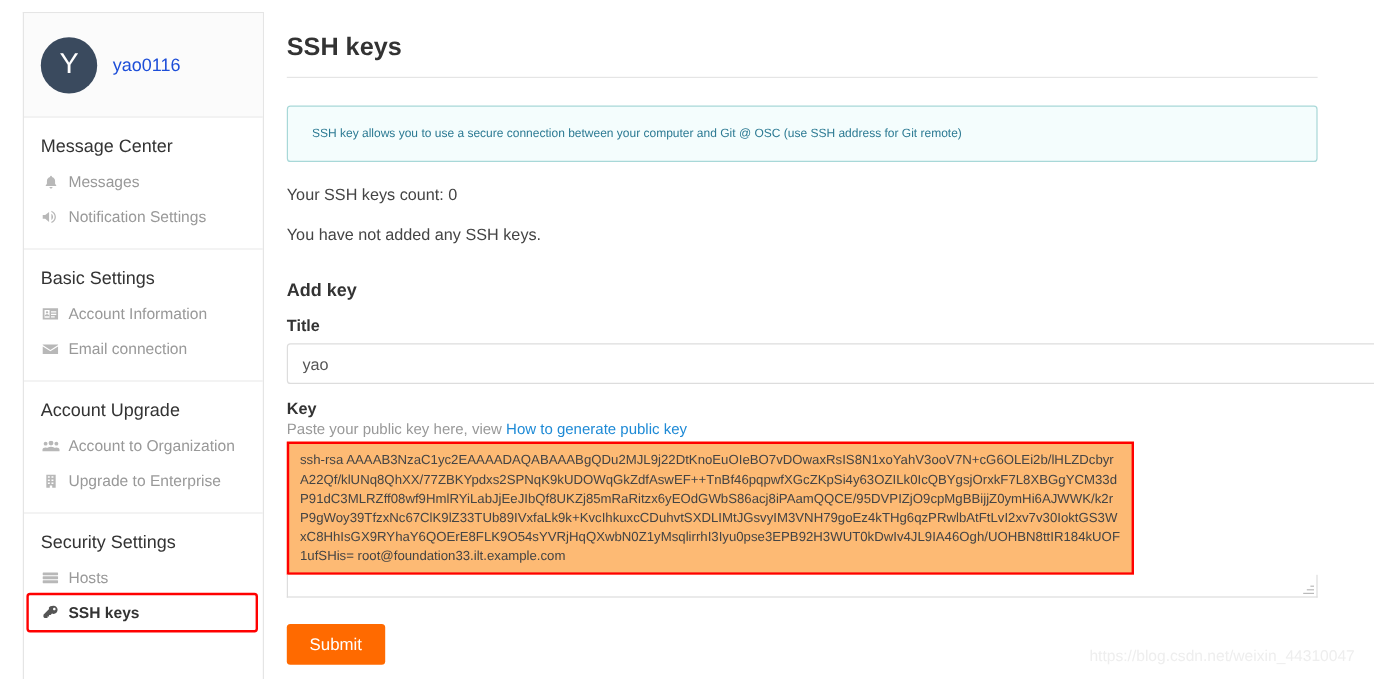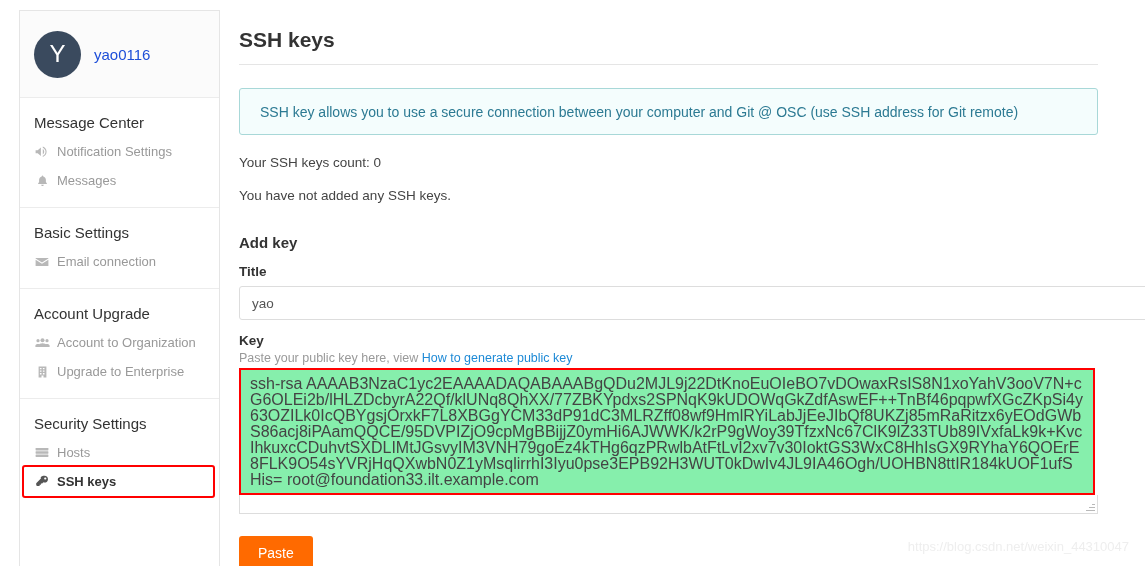--- a/index.html
+++ b/index.html
@@ -88,21 +88,21 @@
     width: 859px;
   }
   .alert {
     margin-top: 23px;
     width: 859px;
     min-height: 47px;
     border: 1px solid #a8d8d8;
     border-radius: 3px;
     background: #f4fdfd;
     color: #2c7a93;
-    font-size: 14px;
+    font-size: 10px;
     display: flex; align-items: center;
     padding-left: 20px;
   }
   .info-line {
     font-size: 13.5px; color: #444;
     margin-top: 20px;
   }
   .info-line.second { margin-top: 18px; }
 
   .section-title {
@@ -125,25 +125,25 @@
     font-family: "Liberation Sans", sans-serif;
   }
   .helper {
     font-size: 12.5px; color: #999;
     margin-top: 3px;
   }
   .helper a { color: #1e8ad6; text-decoration: none; }
 
   .key-area {
     margin-top: 3px;
-    width: 856px;
+    width: 706px;
     border: 2px solid #ff0000;
-    background: #86efac;
+    background: #fdba74;
     padding: 6px 9px 5px 9px;
-    font-size: 16px;
+    font-size: 11px;
     line-height: 16px;
     color: #444;
     word-break: break-all;
     font-family: "Liberation Sans", sans-serif;
     position: relative;
   }
   .ghost-box {
     width: 859px; height: 19px;
     border: 1px solid #ddd;
     border-top: none;
@@ -184,38 +184,46 @@
 
     <div class="profile-box">
       <div class="avatar">Y</div>
       <div class="username">yao0116</div>
     </div>
 
     <div class="nav-group group-pad">
       <div class="group-title">Message Center</div>
       <div class="nav-item">
         <span class="ico">
+          <svg width="11" height="12" viewBox="0 0 11 12" fill="#b8b8b8">
+              <path d="M5.5 0.4c-.4 0-.75.35-.75.78v.3C3.2 1.85 2.1 3.2 2.1 4.8v2.3L1.1 8.5v.6h8.8v-.6L8.9 7.1V4.8c0-1.6-1.1-2.95-2.65-3.32v-.3c0-.43-.35-.78-.75-.78zM4.2 9.8c0 .73.58 1.32 1.3 1.32S6.8 10.53 6.8 9.8H4.2z"></path>
+            </svg>
+        </span>
+        <span>Messages</span>
+      </div>
+      <div class="nav-item">
+        <span class="ico">
           <svg width="14" height="12" viewBox="0 0 14 12" fill="#b8b8b8">
               <path d="M0.6 4.2v3.1h2.1l3.2 2.6V1.6L2.7 4.2H.6zM7.8 3.1v5.3c.85-.6 1.4-1.55 1.4-2.65S8.65 3.7 7.8 3.1zm0-2.5v1.05c1.6.7 2.7 2.3 2.7 4.1s-1.1 3.4-2.7 4.1v1.05c2.2-.75 3.8-2.8 3.8-5.15S10 1.35 7.8.6z"></path>
             </svg>
         </span>
         <span>Notification Settings</span>
       </div>
-      <div class="nav-item">
-        <span class="ico">
-          <svg width="11" height="12" viewBox="0 0 11 12" fill="#b8b8b8">
-              <path d="M5.5 0.4c-.4 0-.75.35-.75.78v.3C3.2 1.85 2.1 3.2 2.1 4.8v2.3L1.1 8.5v.6h8.8v-.6L8.9 7.1V4.8c0-1.6-1.1-2.95-2.65-3.32v-.3c0-.43-.35-.78-.75-.78zM4.2 9.8c0 .73.58 1.32 1.3 1.32S6.8 10.53 6.8 9.8H4.2z"></path>
-            </svg>
-        </span>
-        <span>Messages</span>
-      </div>
     </div>
 
     <div class="nav-group group-pad">
       <div class="group-title">Basic Settings</div>
+      <div class="nav-item">
+        <span class="ico">
+          <svg width="14" height="11" viewBox="0 0 14 11" fill="#b8b8b8">
+              <path d="M.6.8h12.8v9.4H.6V.8zm1.5 1.5v6.4h4.2V2.3H2.1zm5.4 1.1v1h4.4v-1H7.5zm0 2.1v1h4.4v-1H7.5zm0 2.1v1h3.1v-1H7.5zM4.2 3.3c.6 0 1 .45 1 1s-.4 1-1 1-1-.45-1-1 .4-1 1-1zm0 2.6c1 0 1.8.5 1.8 1.1v.6H2.4v-.6c0-.6.8-1.1 1.8-1.1z"></path>
+            </svg>
+        </span>
+        <span>Account Information</span>
+      </div>
       <div class="nav-item">
         <span class="ico">
           <svg width="14" height="10" viewBox="0 0 14 10" fill="#b8b8b8">
               <path d="M.6 1.1h12.8v.35L7 5.6 .6 1.45V1.1zm0 1.6L7 6.8l6.4-4.1v6.2H.6V2.7z"></path>
             </svg>
         </span>
         <span>Email connection</span>
       </div>
     </div>
 
@@ -289,19 +297,19 @@
 
     <div class="key-area">ssh-rsa AAAAB3NzaC1yc2EAAAADAQABAAABgQDu2MJL9j22DtKnoEuOIeBO7vDOwaxRsIS8N1xoYahV3ooV7N+cG6OLEi2b/lHLZDcbyrA22Qf/klUNq8QhXX/77ZBKYpdxs2SPNqK9kUDOWqGkZdfAswEF++TnBf46pqpwfXGcZKpSi4y63OZILk0IcQBYgsjOrxkF7L8XBGgYCM33dP91dC3MLRZff08wf9HmlRYiLabJjEeJIbQf8UKZj85mRaRitzx6yEOdGWbS86acj8iPAamQQCE/95DVPIZjO9cpMgBBijjZ0ymHi6AJWWK/k2rP9gWoy39TfzxNc67ClK9lZ33TUb89IVxfaLk9k+KvcIhkuxcCDuhvtSXDLIMtJGsvyIM3VNH79goEz4kTHg6qzPRwlbAtFtLvI2xv7v30IoktGS3WxC8HhIsGX9RYhaY6QOErE8FLK9O54sYVRjHqQXwbN0Z1yMsqlirrhI3Iyu0pse3EPB92H3WUT0kDwIv4JL9IA46Ogh/UOHBN8ttIR184kUOF1ufSHis= root@foundation33.ilt.example.com</div>
     <div class="ghost-box">
       <span class="resize-grip">
         <i style="bottom:0;width:9px"></i>
           <i style="bottom:3px;width:6px"></i>
           <i style="bottom:6px;width:3px"></i>
       </span>
     </div>
 
-    <button class="btn-submit">Paste</button>
+    <button class="btn-submit">Submit</button>
 
   </section>
 
   <div class="watermark">https://blog.csdn.net/weixin_44310047</div>
 
 </div>
 
 </body></html>

